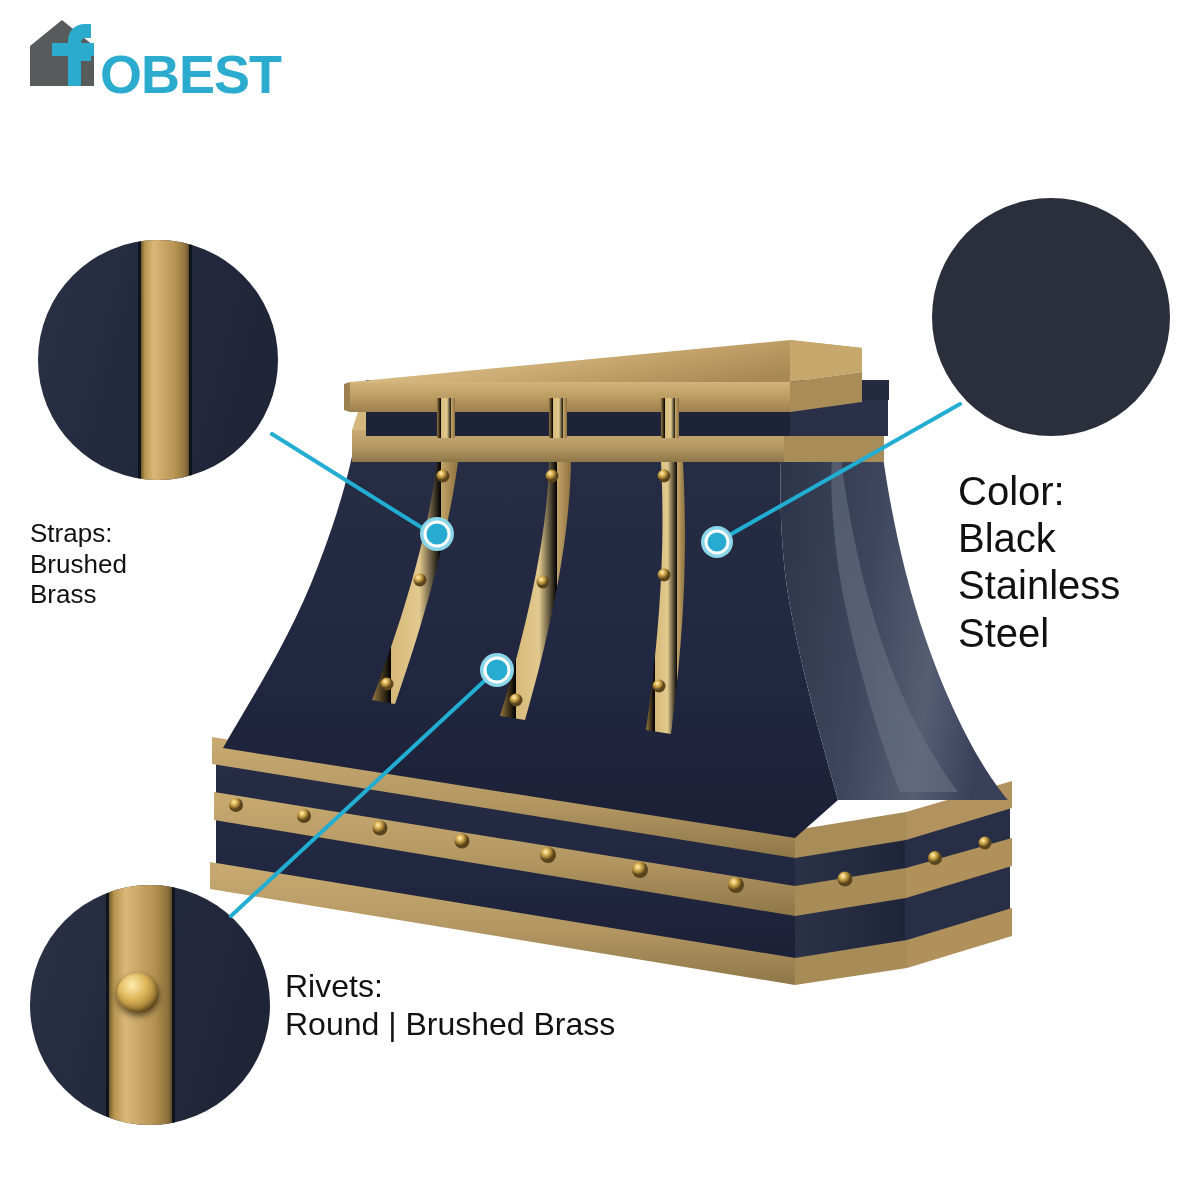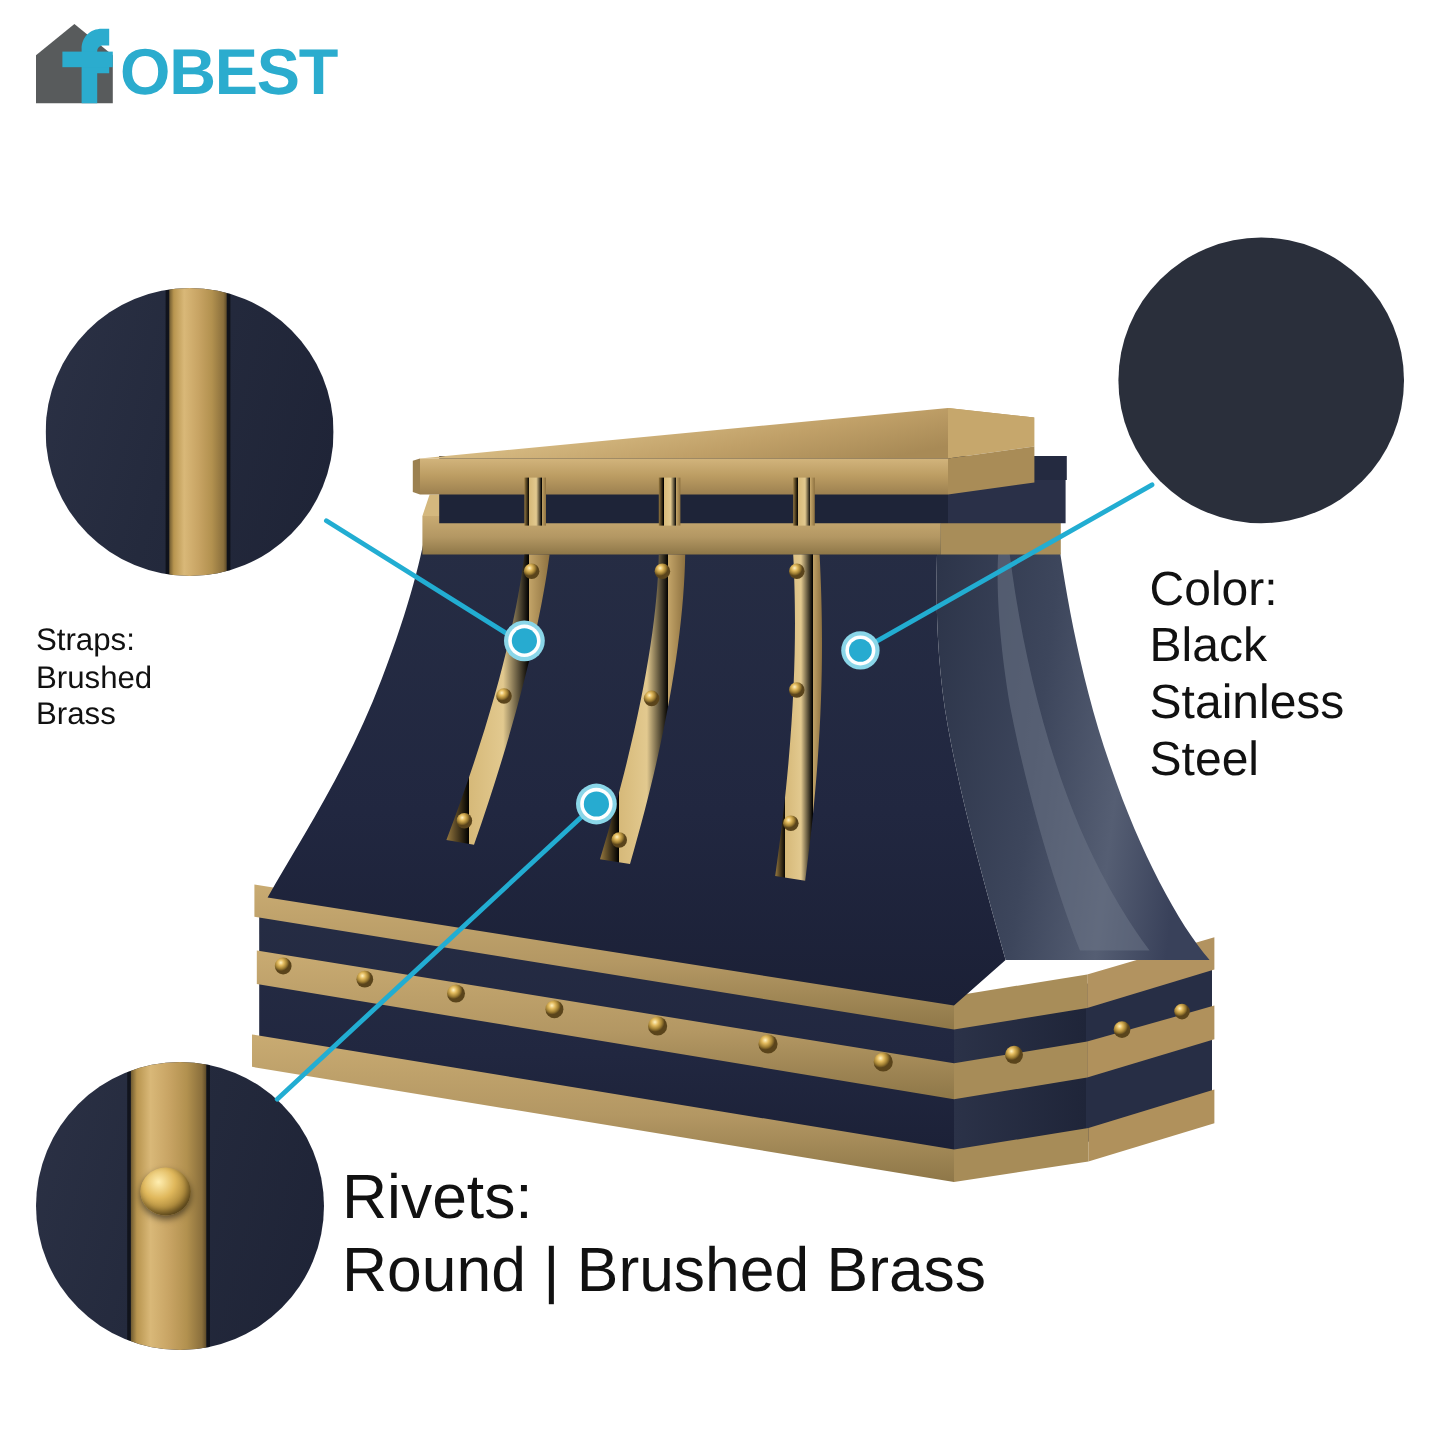--- a/index.html
+++ b/index.html
@@ -8,30 +8,30 @@
     background:#ffffff;
     font-family:"Liberation Sans", sans-serif;
     overflow:hidden;
     position:relative;
   }
   .stage{position:absolute;inset:0;width:1200px;height:1200px;}
 
   
   .logo{position:absolute;left:14px;top:16px;width:300px;height:76px;}
   .logo svg{display:block;}
-  .logo-word{position:absolute;left:86px;top:17px;
+  .logo-word{position:absolute;left:86px;top:31px;
     font-size:54px;font-weight:700;letter-spacing:-1px;line-height:1;
     color:#2BACCE;font-family:"Liberation Sans", sans-serif;}
 
   
   .callout-text{position:absolute;color:#111111;line-height:1.18;
     font-weight:400;font-family:"Liberation Sans", sans-serif;white-space:pre-line;}
   #txt-straps{left:30px;top:518px;font-size:26px;width:300px;}
   #txt-color{left:958px;top:468px;font-size:40px;width:250px;}
-  #txt-rivets{left:285px;top:968px;font-size:52px;width:700px;}
+  #txt-rivets{left:285px;top:968px;font-size:32px;width:700px;}
 
   
   .detail-circle{position:absolute;border-radius:50%;overflow:hidden;}
   #circ-straps{left:38px;top:240px;width:240px;height:240px;}
   #circ-rivets{left:30px;top:885px;width:240px;height:240px;}
   #circ-color{left:932px;top:198px;width:238px;height:238px;background:#2a2f3b;}
 
   .zoom-navy{position:absolute;inset:0;background:
      linear-gradient(105deg,#2b3145 0%,#242a3d 45%,#1e2336 100%);}
   .zoom-strap{position:absolute;top:-4%;height:108%;

